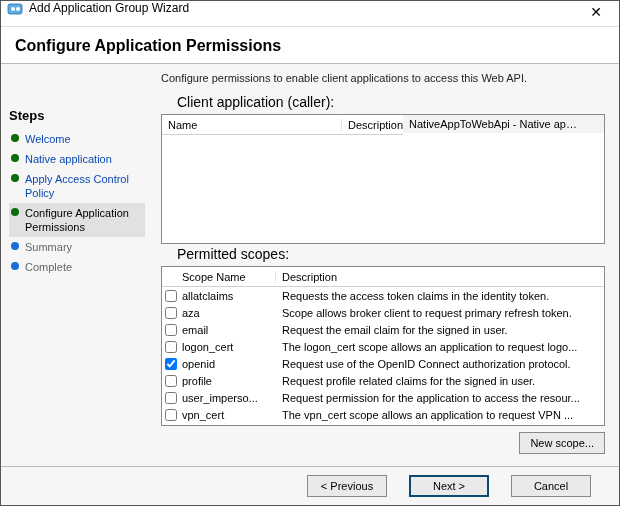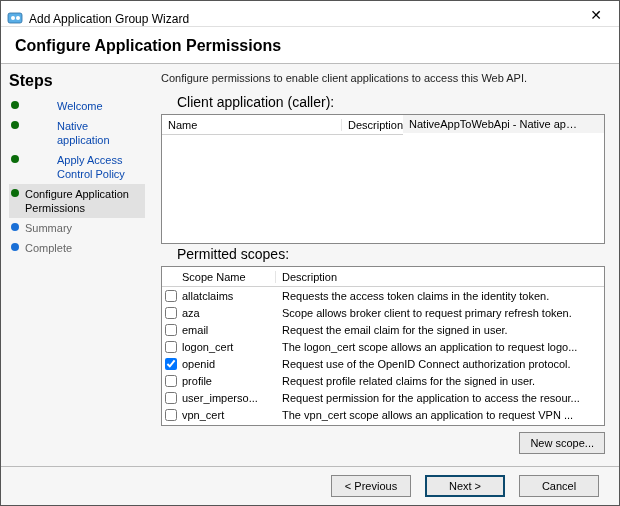--- a/index.html
+++ b/index.html
@@ -11,21 +11,21 @@
     background: #fff;
   }
   .window {
     width: 620px; height: 506px;
     border: 1px solid #555;
     display: flex; flex-direction: column;
     background: #fff;
   }
   .titlebar {
     height: 26px;
-    display: flex; align-items: flex-end;
+    display: flex; align-items: flex-start;
     padding: 0 6px;
     border-bottom: 1px solid #e0e0e0;
   }
   .titlebar .icon-box {
     width: 16px; height: 16px;
     margin-right: 6px;
     display: flex; align-items: center; justify-content: center;
   }
   .titlebar .title { flex: 1; font-size: 12px; }
   .titlebar .close {
@@ -42,36 +42,36 @@
   .header h1 { margin: 0; font-size: 16px; font-weight: bold; }
   .body {
     flex: 1; display: flex; overflow: hidden;
     background: #f6f6f6;
   }
   .steps {
     width: 150px;
     padding: 8px 6px 8px 8px;
     background: #f6f6f6;
   }
-  .steps .steps-title { font-weight: bold; font-size: 16px; margin-bottom: 6px; }
+  .steps .steps-title { font-weight: bold; font-size: 13px; margin-bottom: 6px; margin-top: 36px; }
   .step {
     display: flex; align-items: flex-start;
     padding: 3px 2px;
     line-height: 14px;
     cursor: pointer;
   }
   .step .bullet {
     width: 8px; height: 8px; border-radius: 50%;
     margin: 2px 6px 0 0;
     flex-shrink: 0;
   }
   .step .bullet.done { background: #0a6c0a; }
   .step .bullet.pending { background: #1a6fd6; }
   .step.current { background: #e1e1e1; color: #000; }
-  .step.link .label { color: #0a49b0; margin-left: 32px; }
+  .step.link .label { color: #0a49b0; }
   .step.disabled .label { color: #666; }
   .content {
     flex: 1;
     padding: 8px 14px 8px 10px;
     display: flex; flex-direction: column;
     overflow: hidden;
     background: #f6f6f6;
     justify-content: flex-end;
   }
   .intro { margin-bottom: 8px; font-size: 11px; color: #222; }
@@ -146,22 +146,22 @@
   }
   .scope-row .chk input { width: 12px; height: 12px; margin: 0; }
   .scope-row .nm { width: 96px; padding-left: 2px; white-space: nowrap; overflow: hidden; text-overflow: ellipsis; }
   .scope-row .ds { flex: 1; padding-left: 6px; white-space: nowrap; overflow: hidden; text-overflow: ellipsis; }
   .scope-actions {
     display: flex; justify-content: flex-end;
     padding: 6px 0 4px 0;
   }
   .footer {
     border-top: 1px solid #bbb;
-    padding: 8px 20px;
-    display: flex; justify-content: flex-end; gap: 14px;
+    padding: 8px 28px;
+    display: flex; justify-content: flex-end; gap: 22px;
     background: #f6f6f6;
   }
 </style>
 </head>
 <body>
 
 <div class="window">
 
   <div class="titlebar">
     <div class="icon-box">

